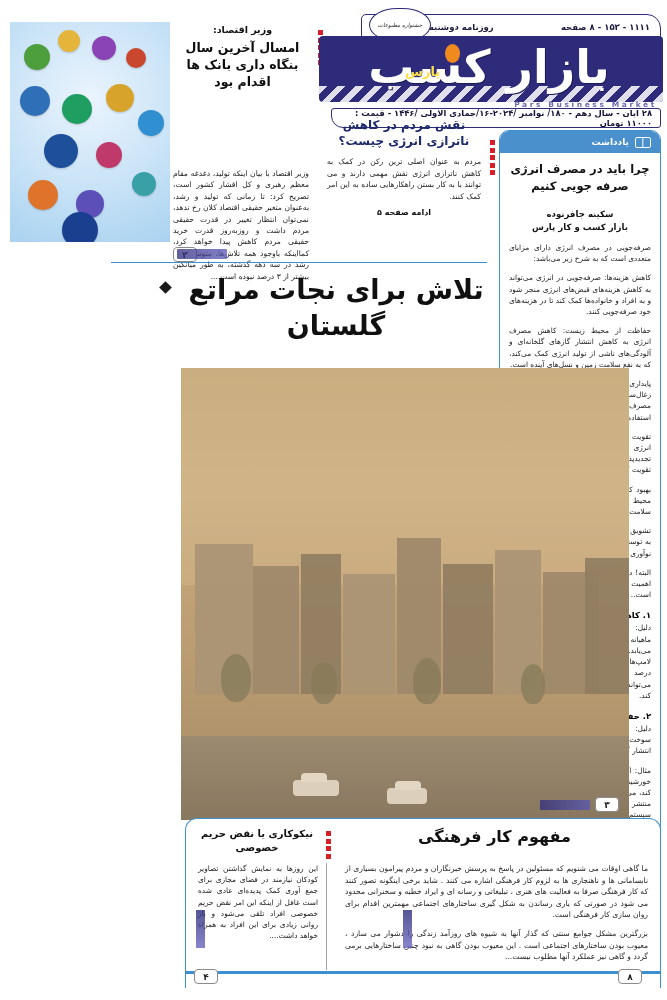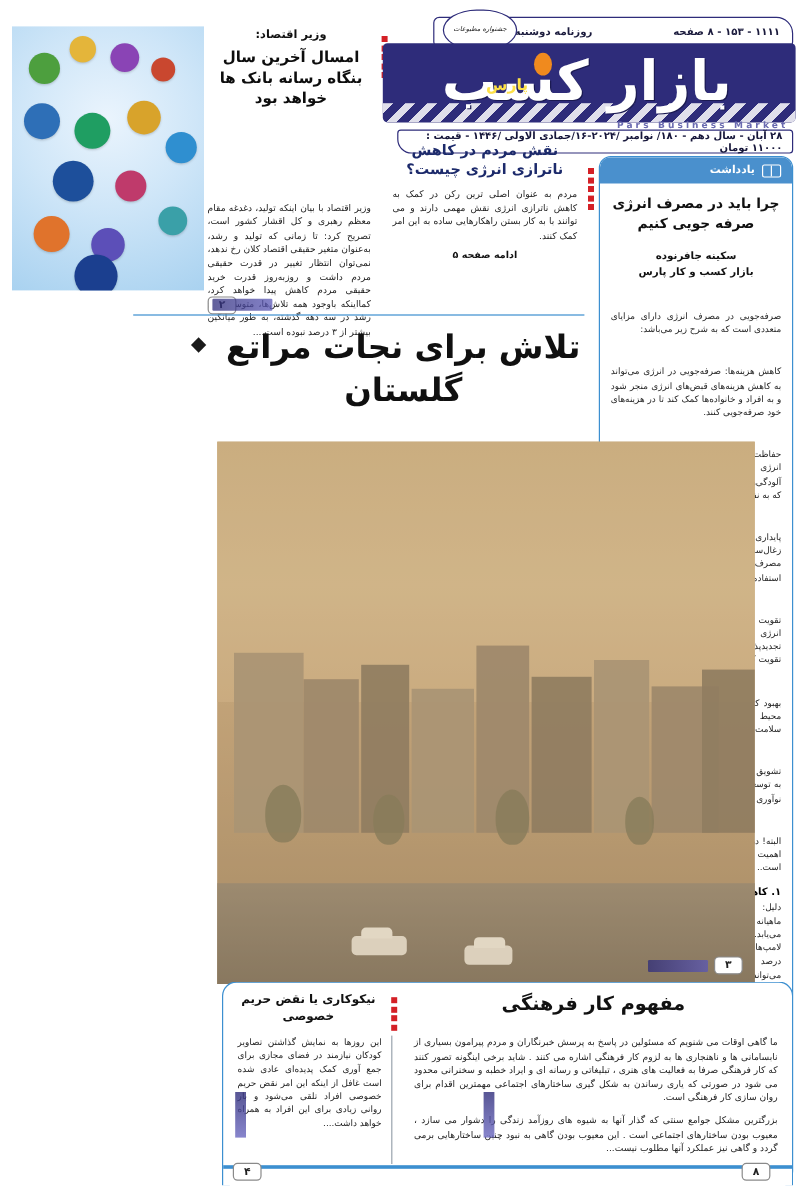--- a/index.html
+++ b/index.html
@@ -131,21 +131,21 @@
   .sb-head {
     height:22px; background:#4a90cd; border-radius:8px 8px 0 0;
     display:flex; align-items:center; gap:6px; padding:0 9px;
   }
   .sb-head .lbl { font-size:9px; color:#fff; font-weight:bold; }
   .sb-icon { width:16px; height:11px; border:1.4px solid #fff; border-radius:2px; position:relative;}
   .sb-icon::after{ content:""; position:absolute; left:50%; top:0; width:1.4px; height:100%; background:#fff; transform:translateX(-50%);}
   .sb-body { padding:8px 9px 4px 9px; }
   .sb-title { font-size:11.5px; font-weight:bold; color:#111; line-height:17px; text-align:center; }
   .sb-byline { margin-top:13px; text-align:center; font-size:8.6px; font-weight:bold; color:#111; line-height:13px;}
-  .sb-body p { font-size:7.4px; line-height:11.2px; text-align:justify; color:#1c1c1c; margin-top:24px; }
+  .sb-body p { font-size:7.4px; line-height:11.2px; text-align:justify; color:#1c1c1c; margin-top:8px; }
   .sb-body .num { font-weight:bold; font-size:8.4px; color:#000; display:block; margin-top:10px; text-align:right;}
 
   
   .main-hl {
     position:absolute; right:176px; top:272px; width:310px; text-align:center;
   }
   .main-hl h1 {
     font-size:27px; font-weight:bold; color:#101010; line-height:36px;
     letter-spacing:-.5px;
   }
@@ -214,21 +214,21 @@
       <div class="bubble" style="width:34px;height:34px;left:34px;top:112px;background:#1d4f9b;"></div>
       <div class="bubble" style="width:26px;height:26px;left:86px;top:120px;background:#bf3a6b;"></div>
       <div class="bubble" style="width:24px;height:24px;left:122px;top:150px;background:#3aa0a8;"></div>
       <div class="bubble" style="width:30px;height:30px;left:18px;top:158px;background:#e0732c;"></div>
       <div class="bubble" style="width:28px;height:28px;left:66px;top:168px;background:#5c4fb8;"></div>
       <div class="bubble" style="width:36px;height:36px;left:52px;top:190px;background:#1b3f8f;"></div>
     </div>
 
     <div class="top-blurb">
       <div class="kicker">وزیر اقتصاد:</div>
-      <div class="hl">امسال آخرین سال بنگاه رسانه بانک ها خواهد بود</div>
+      <div class="hl">امسال آخرین سال بنگاه داری بانک ها اقدام بود</div>
     </div>
 
     <div class="dots-v" style="right:344px; top:30px;">
       <i></i>
         <i></i>
         <i></i>
         <i></i>
         <i></i>
     </div>
 

